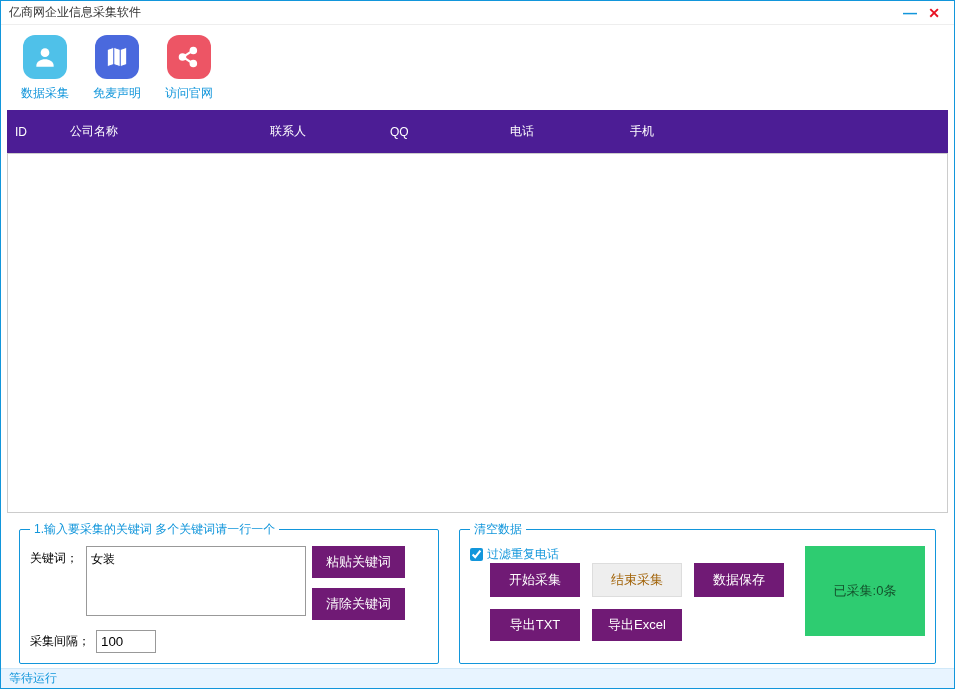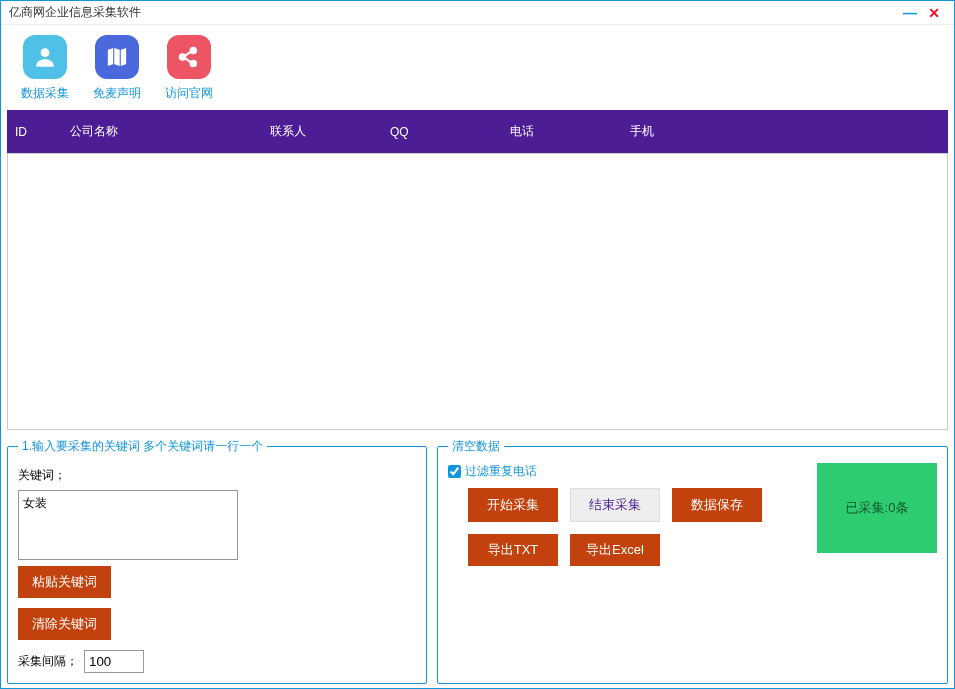--- a/index.html
+++ b/index.html
@@ -20,36 +20,36 @@
 .icon-exit { background: #da4453; }
 .table-header { background: #4c1d95; color: #fff; display: flex; height: 43px; align-items: center; padding: 0 8px; margin: 0 6px; }
 .th { font-size: 12px; }
 .th-id { width: 55px; }
 .th-company { width: 200px; }
 .th-contact { width: 120px; }
 .th-qq { width: 120px; }
 .th-phone { width: 120px; }
 .th-mobile { width: 120px; }
 .table-body { flex: 1; border: 1px solid #ccc; margin: 0 6px 8px; background: #fff; }
-.bottom { display: flex; gap: 10px; padding: 0 6px 4px; }
+.bottom { display: flex; gap: 20px; padding: 0 18px 4px; }
 fieldset { border: 1px solid #1296db; border-radius: 2px; padding: 8px 10px 10px; }
 legend { color: #1296db; font-size: 12px; padding: 0 4px; }
 .left-panel { width: 420px; }
 .right-panel { flex: 1; }
-.kw-row { display: flex; align-items: flex-start; gap: 6px; flex-direction: column; }
+.kw-row { display: flex; align-items: flex-start; gap: 6px; }
 .kw-label { width: 50px; padding-top: 4px; }
 .kw-text { width: 220px; height: 70px; border: 1px solid #999; padding: 4px; font-family: inherit; font-size: 12px; resize: none; }
 .kw-btns { display: flex; flex-direction: column; gap: 10px; }
-.btn-blue { background: #c2410c; color: #fff; border: none; padding: 7px 14px; font-size: 13px; cursor: pointer; min-width: 90px; font-family: inherit; }
-.btn-gray { background: #eee; color: #4c1d95; border: 1px solid #ddd; padding: 7px 14px; font-size: 13px; min-width: 90px; font-family: inherit; }
+.btn-blue { background: #701a75; color: #fff; border: none; padding: 7px 14px; font-size: 13px; cursor: pointer; min-width: 90px; font-family: inherit; }
+.btn-gray { background: #eee; color: #a16207; border: 1px solid #ddd; padding: 7px 14px; font-size: 13px; min-width: 90px; font-family: inherit; }
 .interval-row { display: flex; align-items: center; gap: 6px; margin-top: 10px; }
 .interval-input { width: 60px; border: 1px solid #999; padding: 3px 4px; font-family: inherit; }
 .save-content { display: flex; gap: 12px; align-items: flex-start; }
 .save-left { flex: 1; }
-.checkbox-row { display: flex; align-items: center; gap: 4px; color: #1296db; margin-bottom: 8px; }
+.checkbox-row { display: flex; align-items: center; gap: 4px; color: #1296db; margin-bottom: 0; }
 .checkbox-row input { accent-color: #1296db; }
 .btn-grid { display: flex; flex-wrap: wrap; gap: 12px; padding-left: 20px; }
 .status-block { width: 120px; height: 90px; background: #2ecc71; color: #14532d; display: flex; align-items: center; justify-content: center; font-size: 13px; }
 .statusbar { height: 20px; background: #e8f4ff; border-top: 1px solid #d0e8f8; color: #1296db; padding: 2px 8px; font-size: 12px; display: flex; align-items: center; }
 </style>
 </head>
 <body>
 
 <div class="window">
   <div class="titlebar">
@@ -131,13 +131,14 @@
             <button class="btn-blue">数据保存</button>
             <button class="btn-blue">导出TXT</button>
             <button class="btn-blue">导出Excel</button>
           </div>
         </div>
         <div class="status-block">已采集:0条</div>
       </div>
     </fieldset>
   </div>
 
+  <div class="statusbar">等待运行</div>
 </div>
 
 </body></html>

